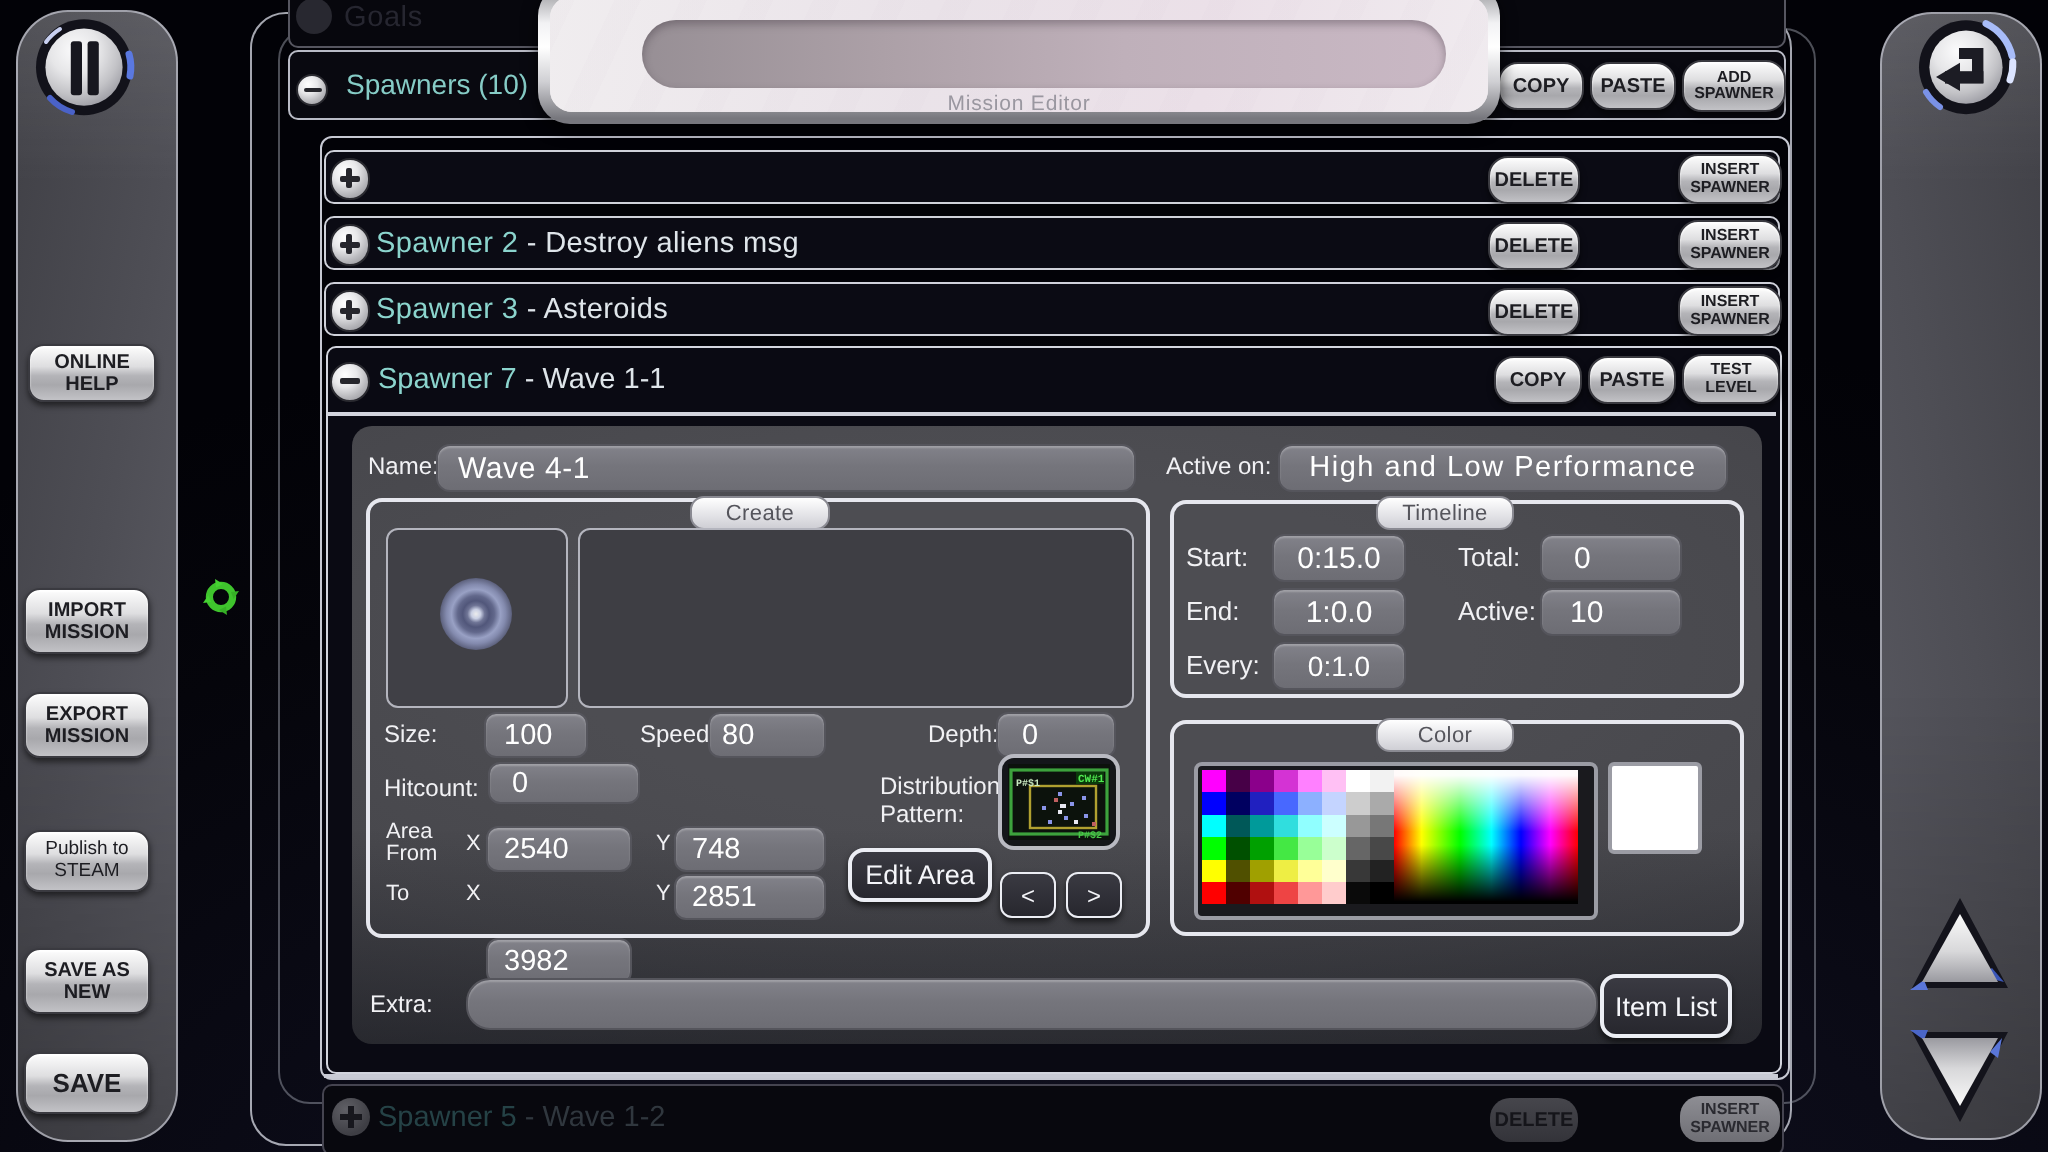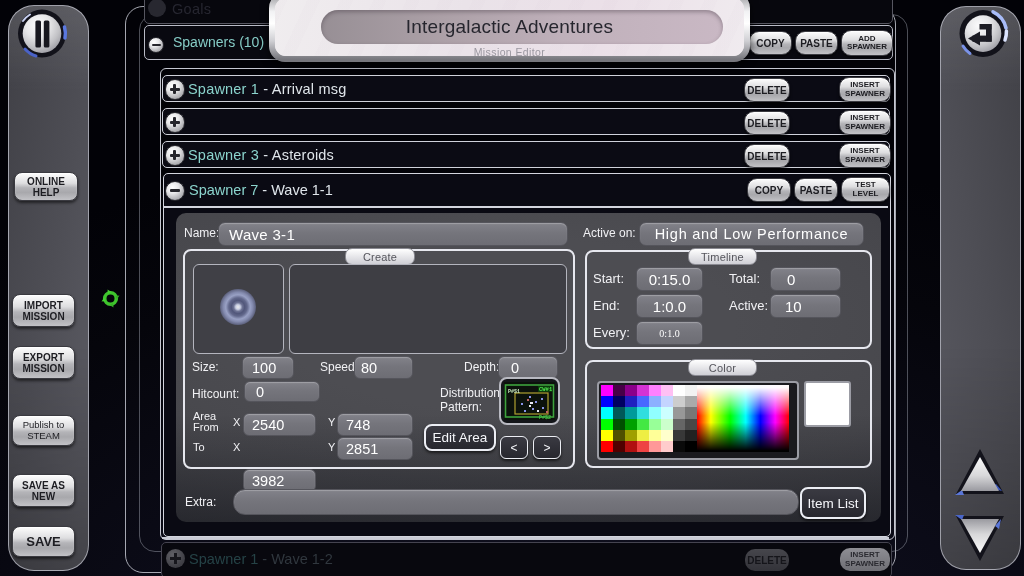--- a/index.html
+++ b/index.html
@@ -61,29 +61,29 @@
   <div class="bm" style="left:795px;top:31px;width:41px;height:22px;font-size:10px;">PASTE</div>
   <div class="bm" style="left:841px;top:30px;width:50px;height:24px;font-size:8px;line-height:8.5px;">ADD<br>SPAWNER</div>
 
   <div class="abs" style="left:159.5px;top:68px;width:733px;height:470px;border:1.5px solid #c6c8d2;border-radius:6px;"></div>
 
   <div class="row" style="top:75px;">
     <div class="ic" style="left:1.5px;top:3px;width:18.5px;height:18.5px;">
         <div class="h"></div>
         <div class="v"></div>
       </div>
-    <div class="rowtext"><span class="cy">Spawner 1</span><span class="wh"> - Arrival msg</span></div>
     <div class="bm" style="left:581px;top:2px;width:44px;height:22px;font-size:10px;">DELETE</div>
     <div class="bm" style="left:676px;top:1px;width:50px;height:23px;font-size:8px;line-height:8.5px;">INSERT<br>SPAWNER</div>
   </div>
   <div class="row" style="top:108px;">
     <div class="ic" style="left:1.5px;top:3px;width:18.5px;height:18.5px;">
         <div class="h"></div>
         <div class="v"></div>
       </div>
+    <div class="rowtext"><span class="cy">Spawner 2</span><span class="wh"> - Destroy aliens msg</span></div>
     <div class="bm" style="left:581px;top:2px;width:44px;height:22px;font-size:10px;">DELETE</div>
     <div class="bm" style="left:676px;top:1px;width:50px;height:23px;font-size:8px;line-height:8.5px;">INSERT<br>SPAWNER</div>
   </div>
   <div class="row" style="top:141px;">
     <div class="ic" style="left:1.5px;top:3px;width:18.5px;height:18.5px;">
         <div class="h"></div>
         <div class="v"></div>
       </div>
     <div class="rowtext"><span class="cy">Spawner 3</span><span class="wh"> - Asteroids</span></div>
     <div class="bm" style="left:581px;top:2px;width:44px;height:22px;font-size:10px;">DELETE</div>
@@ -99,21 +99,21 @@
   <div class="bm" style="left:794px;top:178px;width:42px;height:22px;font-size:10px;">PASTE</div>
   <div class="bm" style="left:841px;top:177px;width:47px;height:23px;font-size:8px;line-height:8.5px;">TEST<br>LEVEL</div>
   <div class="abs" style="left:163px;top:205.5px;width:725px;height:2px;background:#d3d5de;"></div>
 
   <div class="abs" id="panel" style="left:176px;top:213px;width:705px;height:309px;border-radius:10px;
     background:linear-gradient(to bottom, rgba(0,0,0,0) 65%, rgba(8,10,16,.32) 92%, rgba(8,10,16,.42) 100%),
     radial-gradient(ellipse 115% 100% at 47% 36%, #4d4d52 28%, #47474c 55%, #3c3c42 82%, #333339 100%);"></div>
 
   <div class="lab" style="left:184px;top:226px;font-size:12px;">Name:</div>
   <div class="inp" style="left:218px;top:222px;width:348px;height:22px;border-radius:7px;">
-      <span style="margin-left:10px;font-size:15px;letter-spacing:.3px;">Wave 3-1</span>
+      <span style="margin-left:10px;font-size:15px;letter-spacing:.3px;">Wave 4-1</span>
     </div>
   <div class="lab" style="left:583px;top:226px;font-size:12px;text-align:center;">Active on:</div>
   <div class="inp" style="left:639px;top:222px;width:223px;height:22px;border-radius:7px;justify-content:center;">
       <span style="font-size:14.5px;letter-spacing:.75px;">High and Low Performance</span>
     </div>
 
   <div class="wbox" style="left:183px;top:249px;width:388px;height:216px;"></div>
   <div class="tab" style="left:345px;top:248px;width:68px;height:15px;">Create</div>
 
   <div class="abs" style="left:193px;top:264px;width:89px;height:88px;border:1.5px solid #b4b5be;border-radius:6px;background:#404046;"></div>
@@ -210,21 +210,21 @@
   <div class="lab" style="left:593px;top:298px;font-size:13px;">End:</div>
   <div class="inp" style="left:636px;top:294px;width:65px;height:22px;justify-content:center;">
       <span style="font-size:15px;">1:0.0</span>
     </div>
   <div class="lab" style="left:729px;top:298px;font-size:13px;">Active:</div>
   <div class="inp" style="left:770px;top:294px;width:69px;height:22px;">
       <span style="margin-left:14px;font-size:15px;">10</span>
     </div>
   <div class="lab" style="left:593px;top:325px;font-size:13px;">Every:</div>
   <div class="inp" style="left:636px;top:321px;width:65px;height:22px;justify-content:center;">
-      <span style="font-size:10px;font-family:Liberation Serif, serif;">0:1.0</span>
+      <span style="font-size:14px;">0:1.0</span>
     </div>
 
   <div class="wbox" style="left:585px;top:360px;width:283px;height:104px;"></div>
   <div class="tab" style="left:688px;top:359px;width:67px;height:15px;">Color</div>
   <div class="abs" style="left:597px;top:381px;width:198px;height:75px;border:2px solid #9b9ca4;border-radius:4px;background:#1a1a1e;">
     <svg id="palette" style="position:absolute;left:2px;top:2px;" width="96" height="67" viewBox="0 0 96 67" shape-rendering="crispEdges">
       <g>
         <rect x="0" y="0" width="12" height="11.2" fill="#ff00ff"></rect>
           <rect x="12" y="0" width="12" height="11.2" fill="#470047"></rect>
           <rect x="24" y="0" width="12" height="11.2" fill="#8b008b"></rect>
@@ -284,36 +284,35 @@
   <div class="lab" style="left:185px;top:495px;font-size:12px;">Extra:</div>
   <div class="inp" style="left:233px;top:489px;width:564px;height:24px;border-radius:12px;"></div>
   <div class="bd" style="left:800px;top:487px;width:62px;height:28px;font-size:13.5px;">Item List</div>
 
   <div class="abs" style="left:162px;top:536.5px;width:727px;height:2.5px;background:#c9cbd5;"></div>
   <div class="abs" style="left:161px;top:542px;width:729px;height:34px;border:1.5px solid #454450;border-radius:5px;background:#08080e;"></div>
   <div class="abs" style="left:166px;top:549px;width:19px;height:19px;border-radius:50%;background:radial-gradient(circle at 36% 30%,#606066,#3e3e44 70%);">
     <div style="position:absolute;left:50%;top:50%;width:11px;height:3px;margin:-1.5px 0 0 -5.5px;background:#17171d;"></div>
     <div style="position:absolute;left:50%;top:50%;width:3px;height:11px;margin:-5.5px 0 0 -1.5px;background:#17171d;"></div>
   </div>
-  <div class="abs" style="left:189px;top:551px;font-size:14.5px;"><span style="color:#254246;">Spawner 1</span><span style="color:#30373e;"> - Wave 1-2</span></div>
+  <div class="abs" style="left:189px;top:551px;font-size:14.5px;"><span style="color:#254246;">Spawner 5</span><span style="color:#30373e;"> - Wave 1-2</span></div>
   <div class="abs" style="left:745px;top:549px;width:44px;height:22px;border-radius:10px;background:linear-gradient(to bottom,#46464c,#333339);color:#15151a;font-weight:bold;font-size:10px;display:flex;align-items:center;justify-content:center;">DELETE</div>
   <div class="abs" style="left:840px;top:548px;width:50px;height:23px;border-radius:10px;background:linear-gradient(to bottom,#8e8e94,#6e6e74);color:#2a2a30;font-weight:bold;font-size:8px;line-height:8.5px;display:flex;align-items:center;justify-content:center;text-align:center;">INSERT<br>SPAWNER</div>
 
   <div class="abs" style="left:269px;top:-8px;width:481px;height:70px;border-radius:16px;
     background:linear-gradient(to bottom,#8e8e92 0%,#f2f2f4 28%,#ffffff 45%,#cfcfd3 70%,#77777d 96%);
     box-shadow:0 3px 8px rgba(0,0,0,.7);"></div>
   <div class="abs" style="left:275px;top:-2px;width:469px;height:58px;border-radius:11px;background:#edeaec;overflow:hidden;">
     <div class="abs" style="left:0;top:0;width:100%;height:100%;
       background:repeating-linear-gradient(115deg, rgba(205,190,205,.05) 0 12px, rgba(255,255,255,0) 12px 30px),
       linear-gradient(100deg,#f0edef 0%,#eae3e9 40%,#ebe0e8 70%,#f0ebef 100%);"></div>
   </div>
   <div class="abs" style="left:321px;top:10px;width:402px;height:34px;border-radius:17px;
     background:linear-gradient(90deg,#978f95 0%,#aca0a7 30%,#bfb0ba 60%,#c9b8c4 100%);
     box-shadow:inset 0 2px 4px rgba(60,50,60,.4);"></div>
-  <div class="abs" style="left:269px;top:16px;width:481px;text-align:center;font-size:19px;color:#26262e;letter-spacing:.2px;">Intergalactic Adventures</div>
   <div class="abs" style="left:269px;top:46px;width:481px;text-align:center;font-size:10.5px;color:#9a97a0;letter-spacing:.4px;">Mission Editor</div>
 
   <svg id="greenicon" class="abs" style="left:100px;top:288px;" width="21" height="21" viewBox="0 0 21 21">
     <circle cx="10.5" cy="10.5" r="5.8" fill="none" stroke="#3fc42d" stroke-width="3.6"></circle>
     <path d="M 7.5 1.5 L 11.5 4 L 8 5.8 Z" fill="#45d332"></path>
     <path d="M 19.5 7.5 L 15.5 8 L 16.8 11.5 Z" fill="#36b026"></path>
     <path d="M 13.5 19.5 L 9.5 17 L 13 15.2 Z" fill="#36b026"></path>
     <path d="M 1.5 13.5 L 5.5 13 L 4.2 9.5 Z" fill="#45d332"></path>
   </svg>
 

